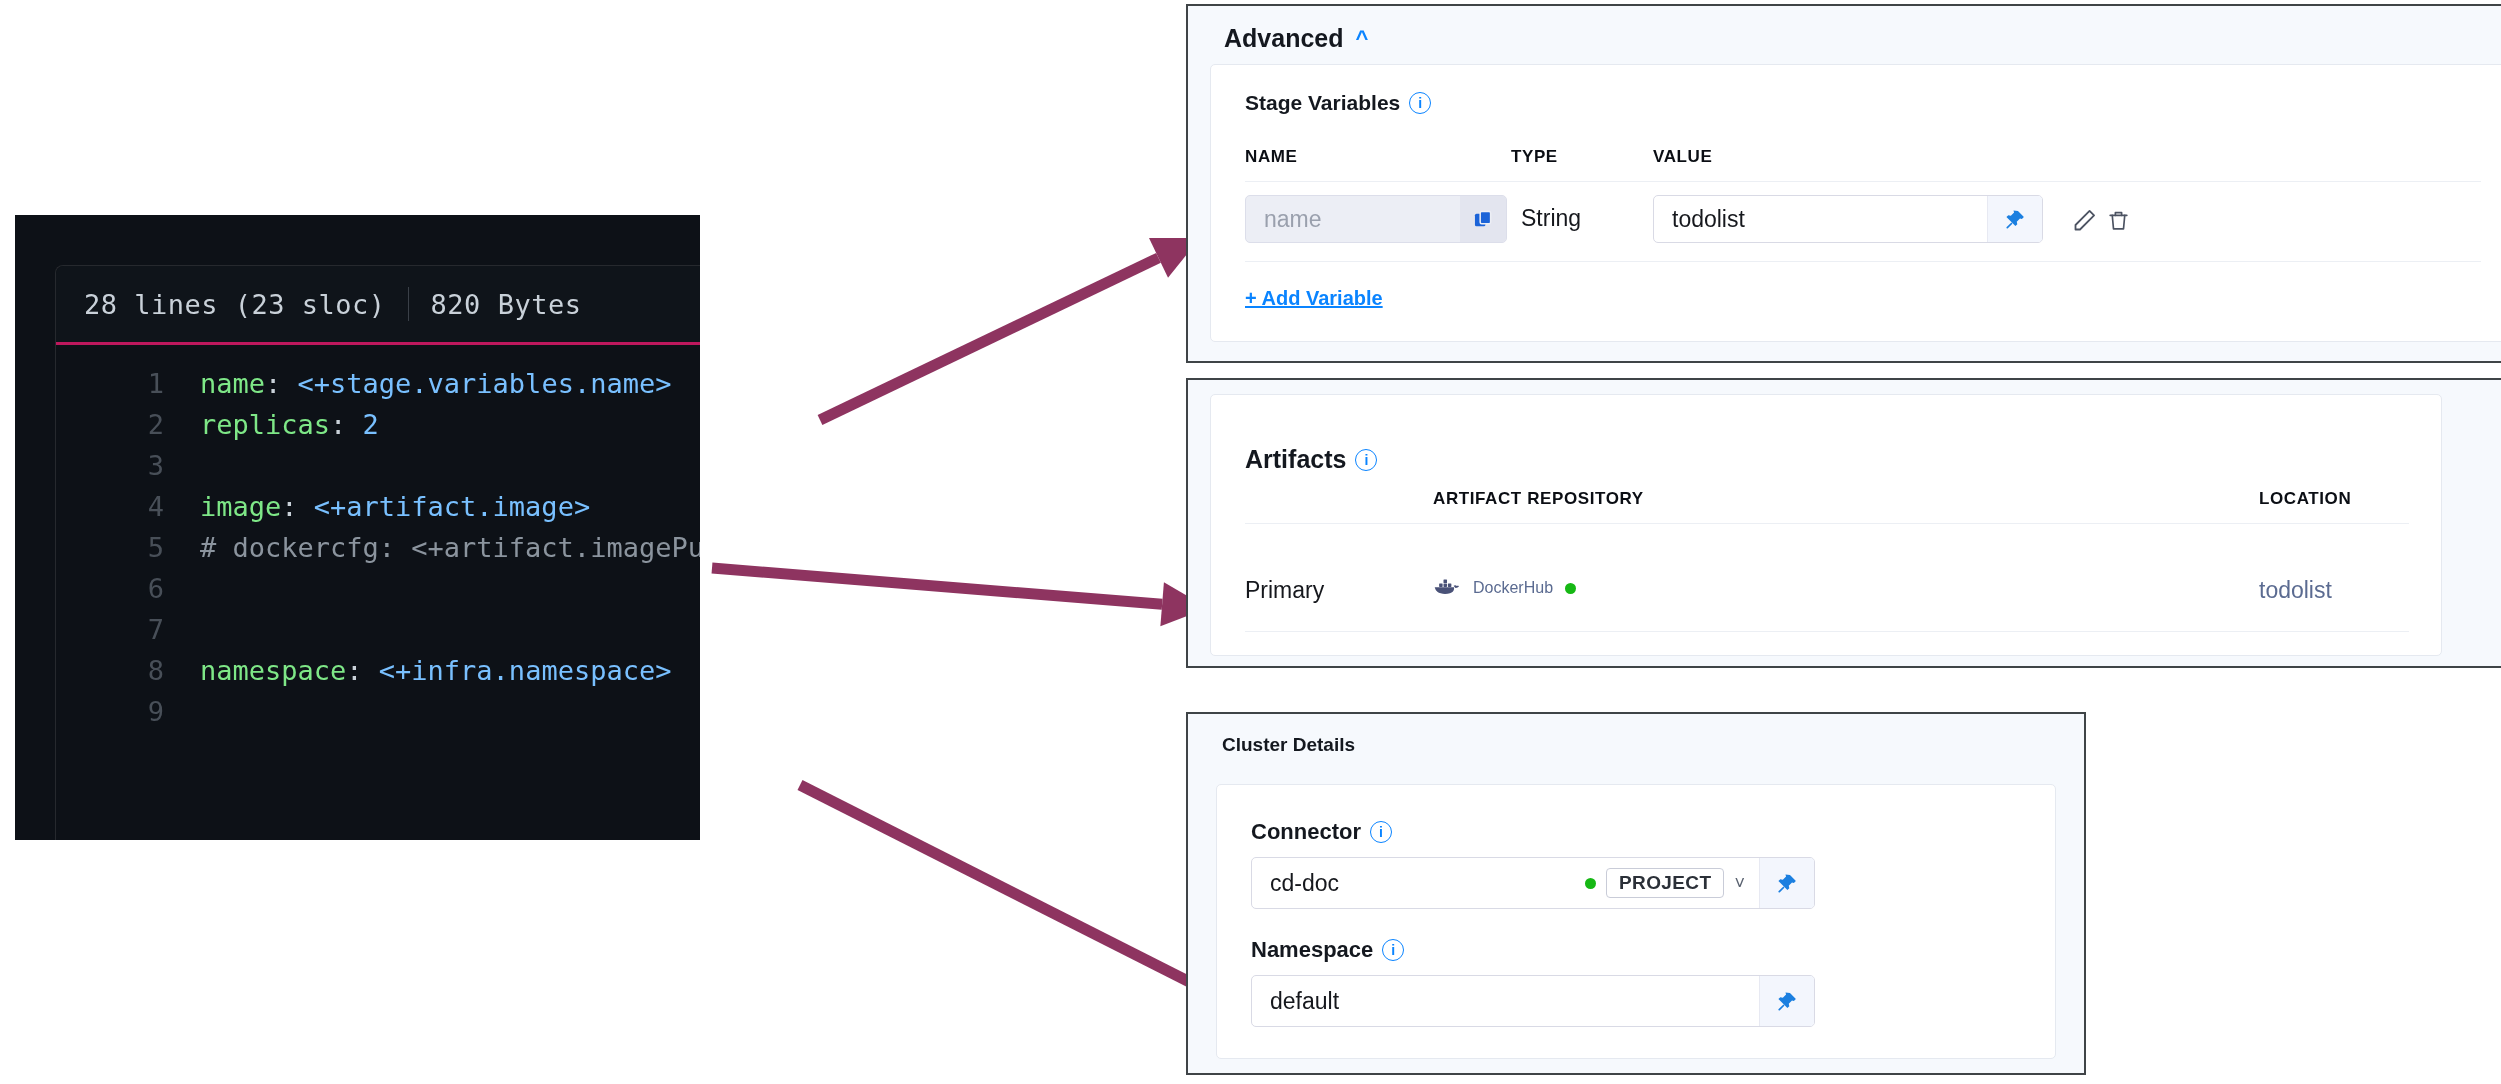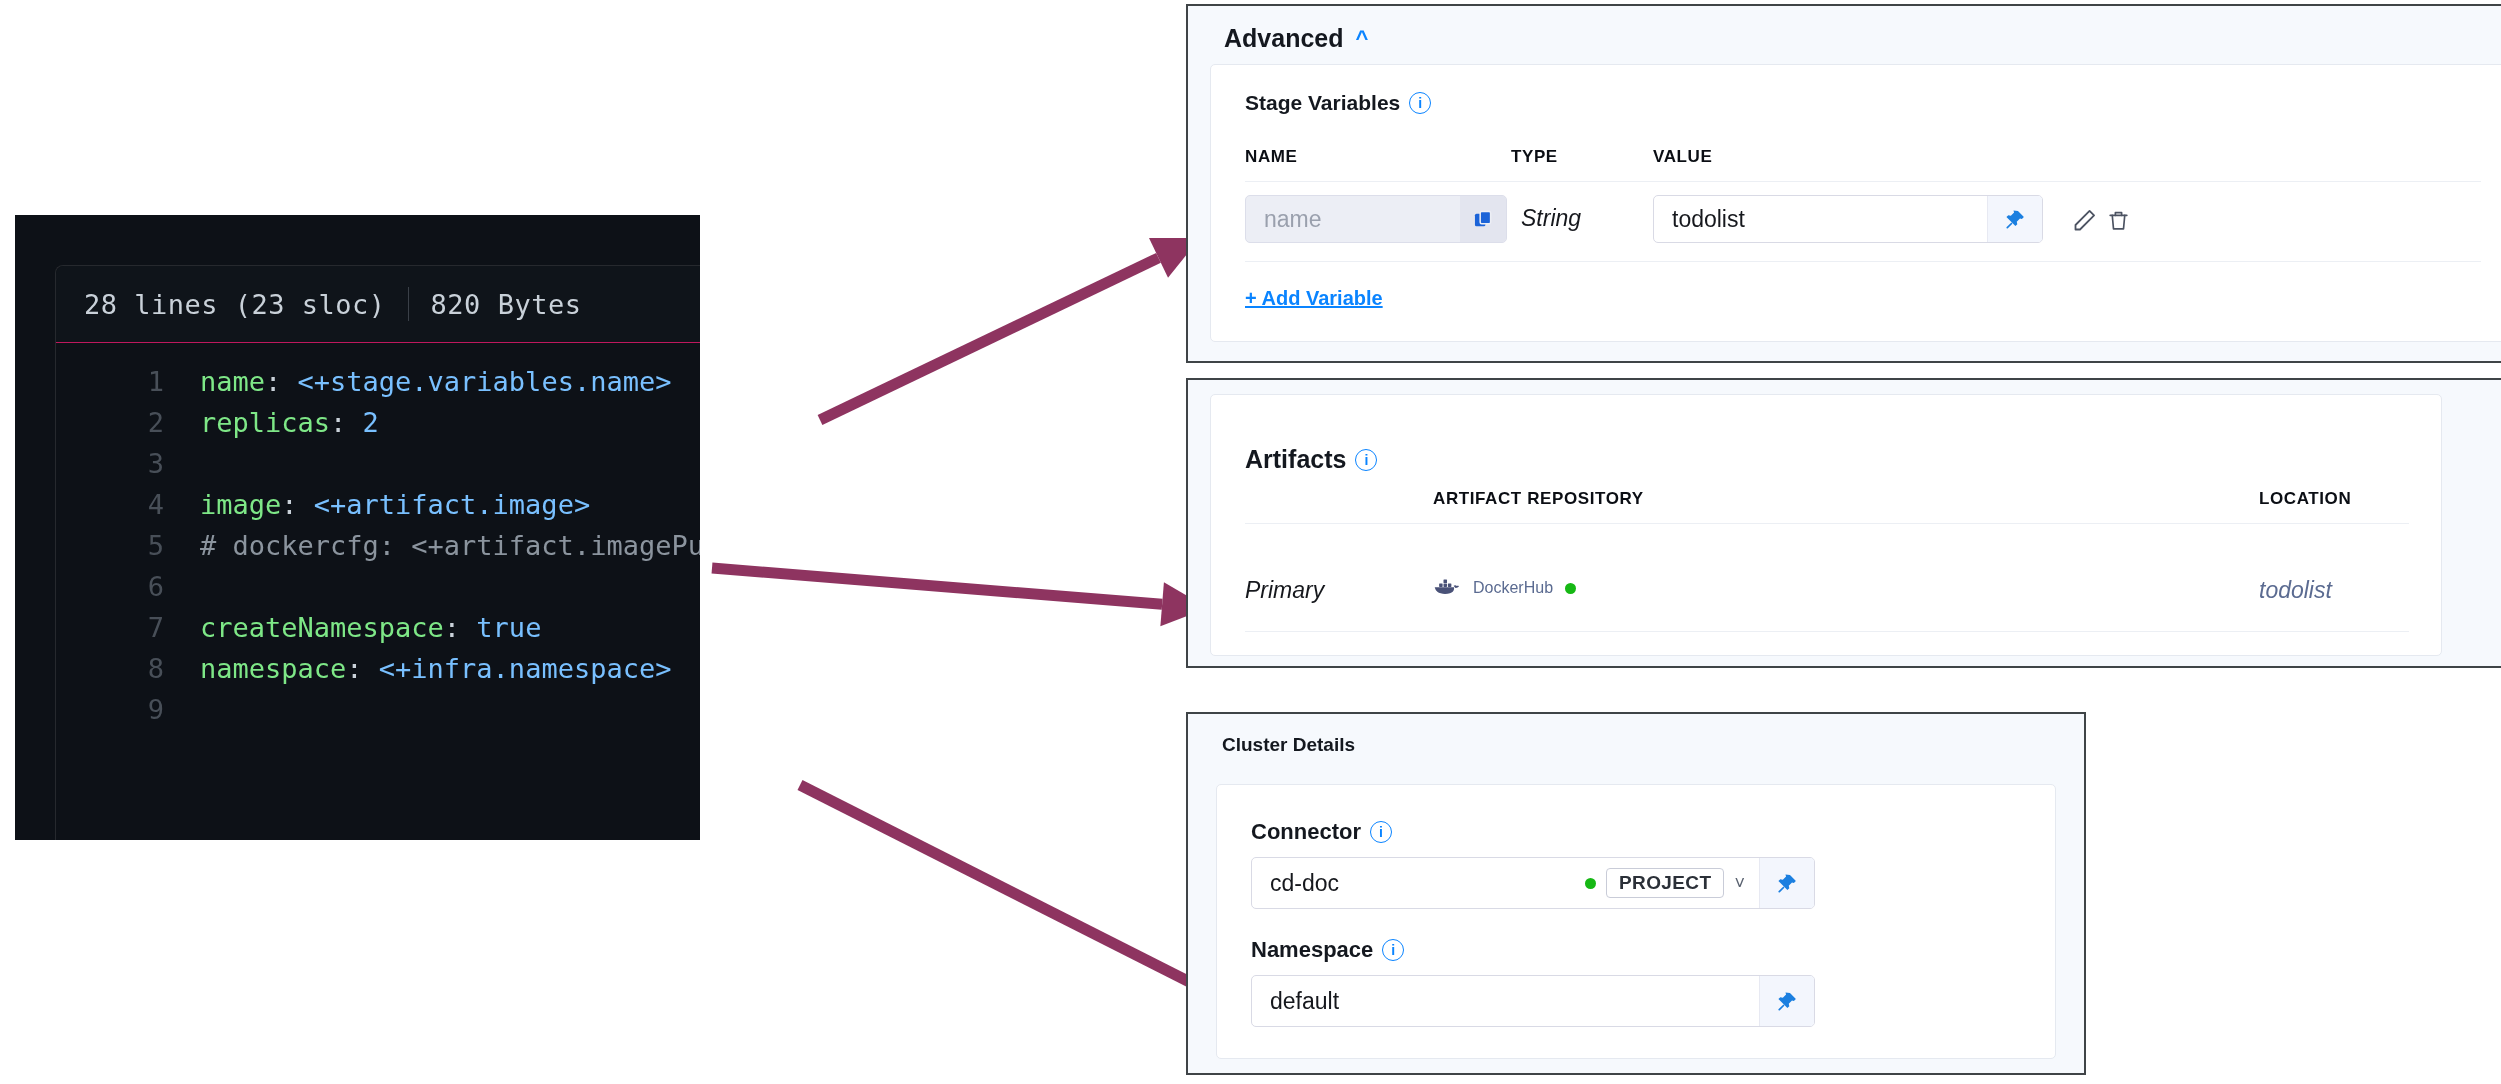--- a/index.html
+++ b/index.html
@@ -19,21 +19,21 @@
   .code-inner{
     position:absolute; left:40px; top:50px; right:0; bottom:0;
     background:#0d1117;
     border-left:1px solid #26292e;
     border-top:1px solid #26292e;
     border-top-left-radius:8px;
   }
   .code-meta{
     height:76px; display:flex; align-items:center;
     padding-left:28px;
-    border-bottom:1px solid #be185d;
+    border-bottom:3px solid #be185d;
     background:#0f141a;
     border-top-left-radius:8px;
     font-family:"DejaVu Sans Mono","Liberation Mono",monospace;
     font-size:27px; color:#c9d1d9; letter-spacing:0.5px;
   }
   .code-meta .sep{
     display:inline-block; width:1px; height:34px;
     background:#3a4048; margin:0 22px;
   }
   .code-lines{
@@ -147,21 +147,21 @@
 
   .tag-project{
     border:1px solid #c9ccd8; border-radius:4px;
     padding:3px 12px; font-size:19px; font-weight:bold;
     color:#2b3038; background:#fff; letter-spacing:0.4px;
   }
   .dot-green{
     width:11px;height:11px;border-radius:50%;background:#16b814; flex:none;
   }
 
-  .cell{ position:absolute; font-size:23px; color:#16181d;font-style:italic; }
+  .cell{ position:absolute; font-size:23px; color:#16181d; }
   .cell-blue{ color:#5b6b91; }
   .cluster-title{
     position:absolute; left:34px; top:20px;
     font-size:19px; font-weight:bold; color:#14181f;
   }
   .fld-label{
     position:absolute;
     font-size:22px; font-weight:bold; color:#14181f;
     display:flex; align-items:center; gap:9px;
   }
@@ -176,21 +176,21 @@
       <span class="sep"></span>
       <span>820 Bytes</span>
     </div>
     <div class="code-lines" id="code-lines">
         <div class="cl"><span class="ln">1</span><span class="ct"><span class="k">name</span><span class="p">: </span><span class="v">&lt;+stage.variables.name&gt;</span></span></div>
         <div class="cl"><span class="ln">2</span><span class="ct"><span class="k">replicas</span><span class="p">: </span><span class="v">2</span></span></div>
         <div class="cl"><span class="ln">3</span><span class="ct">&nbsp;</span></div>
         <div class="cl"><span class="ln">4</span><span class="ct"><span class="k">image</span><span class="p">: </span><span class="v">&lt;+artifact.image&gt;</span></span></div>
         <div class="cl"><span class="ln">5</span><span class="ct"><span class="cm"># dockercfg: &lt;+artifact.imagePullSecret&gt;</span></span></div>
         <div class="cl"><span class="ln">6</span><span class="ct">&nbsp;</span></div>
-        <div class="cl"><span class="ln">7</span><span class="ct"><span class="k">createNamespace</span><span class="p">: </span><span class="v">true</span></span></div>
+        <div class="cl"><span class="ln">7</span></div>
         <div class="cl"><span class="ln">8</span><span class="ct"><span class="k">namespace</span><span class="p">: </span><span class="v">&lt;+infra.namespace&gt;</span></span></div>
         <div class="cl"><span class="ln">9</span><span class="ct">&nbsp;</span></div>
       </div>
   </div>
 </div>
 
 <svg class="arrows" viewBox="0 0 2501 1084" xmlns="http://www.w3.org/2000/svg">
   <g id="arrow-group">
       <line x1="820" y1="420" x2="1158.5129178952209" y2="257.8701287975521" stroke="#8e3460" stroke-width="11"></line>
       <polygon points="1200,238 1168.016022972311,277.7117767607074 1149.0098128181307,238.02848083439687" fill="#8e3460"></polygon>

